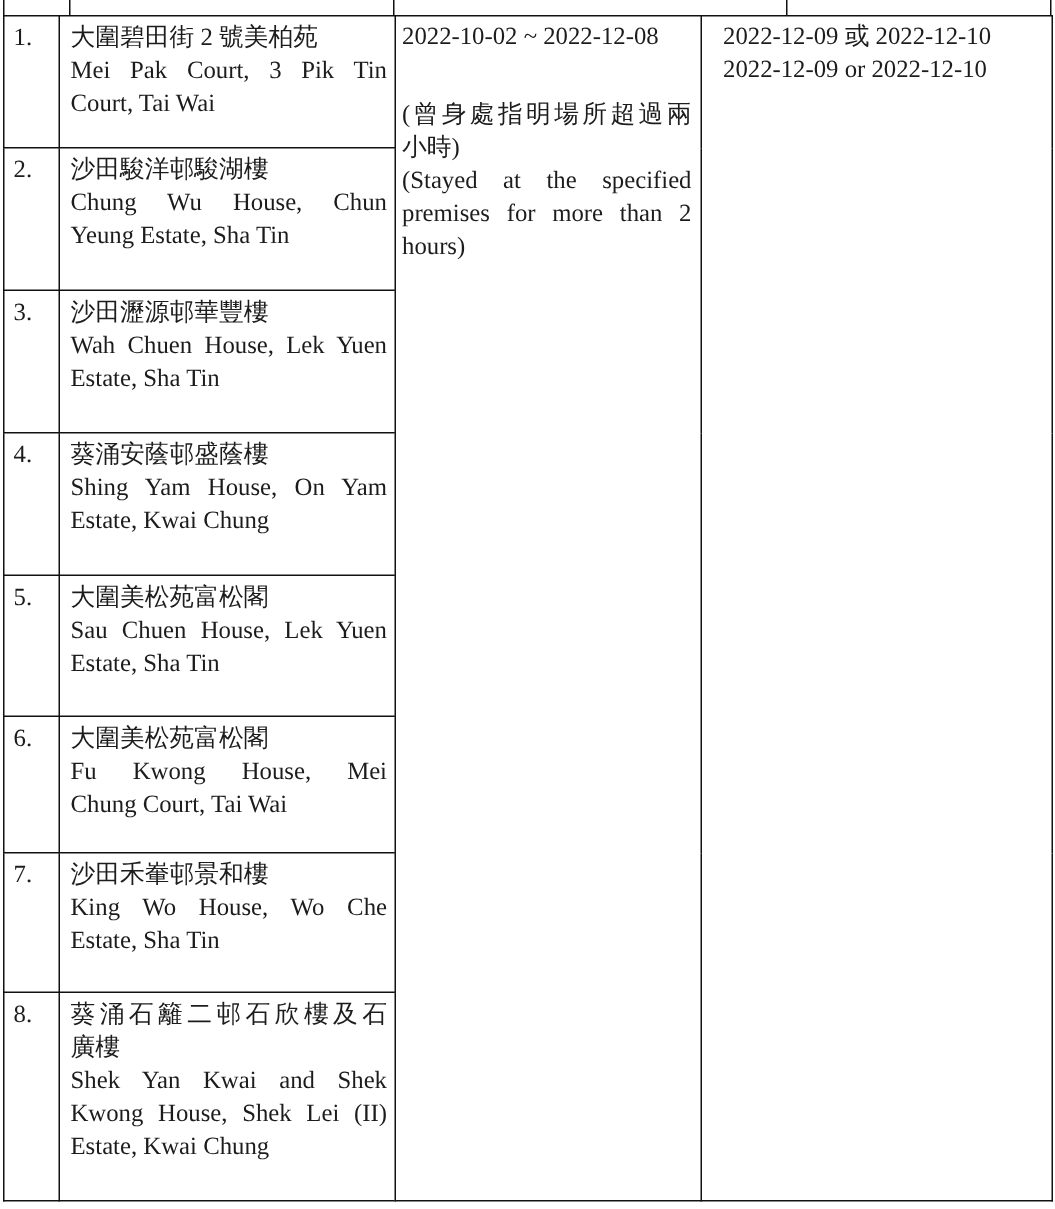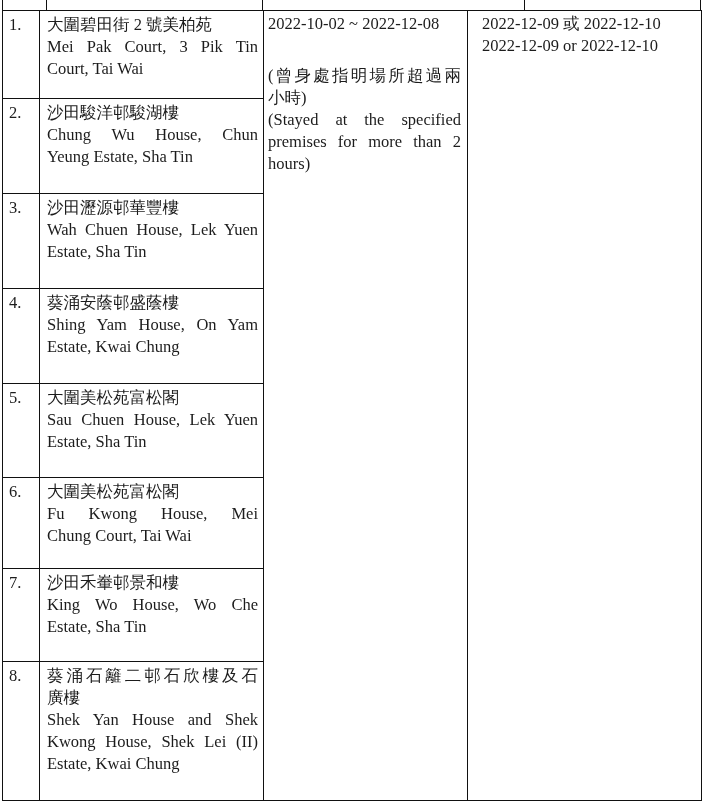--- a/index.html
+++ b/index.html
@@ -185,21 +185,21 @@
       </tr>
 
       <tr style="height:139px">
         <td class="no">8.</td>
         <td class="addr">
           <div>
               <div class="jline">葵涌石籬二邨石欣樓及石</div>
               <div class="jline last">廣樓</div>
             </div>
           <div>
-              <div class="jline">Shek Yan House and Shek</div>
+              <div class="jline">Shek Yan Kwai and Shek</div>
               <div class="jline">Kwong House, Shek Lei (II)</div>
               <div class="jline last">Estate, Kwai Chung</div>
             </div>
         </td>
       </tr>
     </tbody>
   </table>
 </div>
 
 </body></html>

